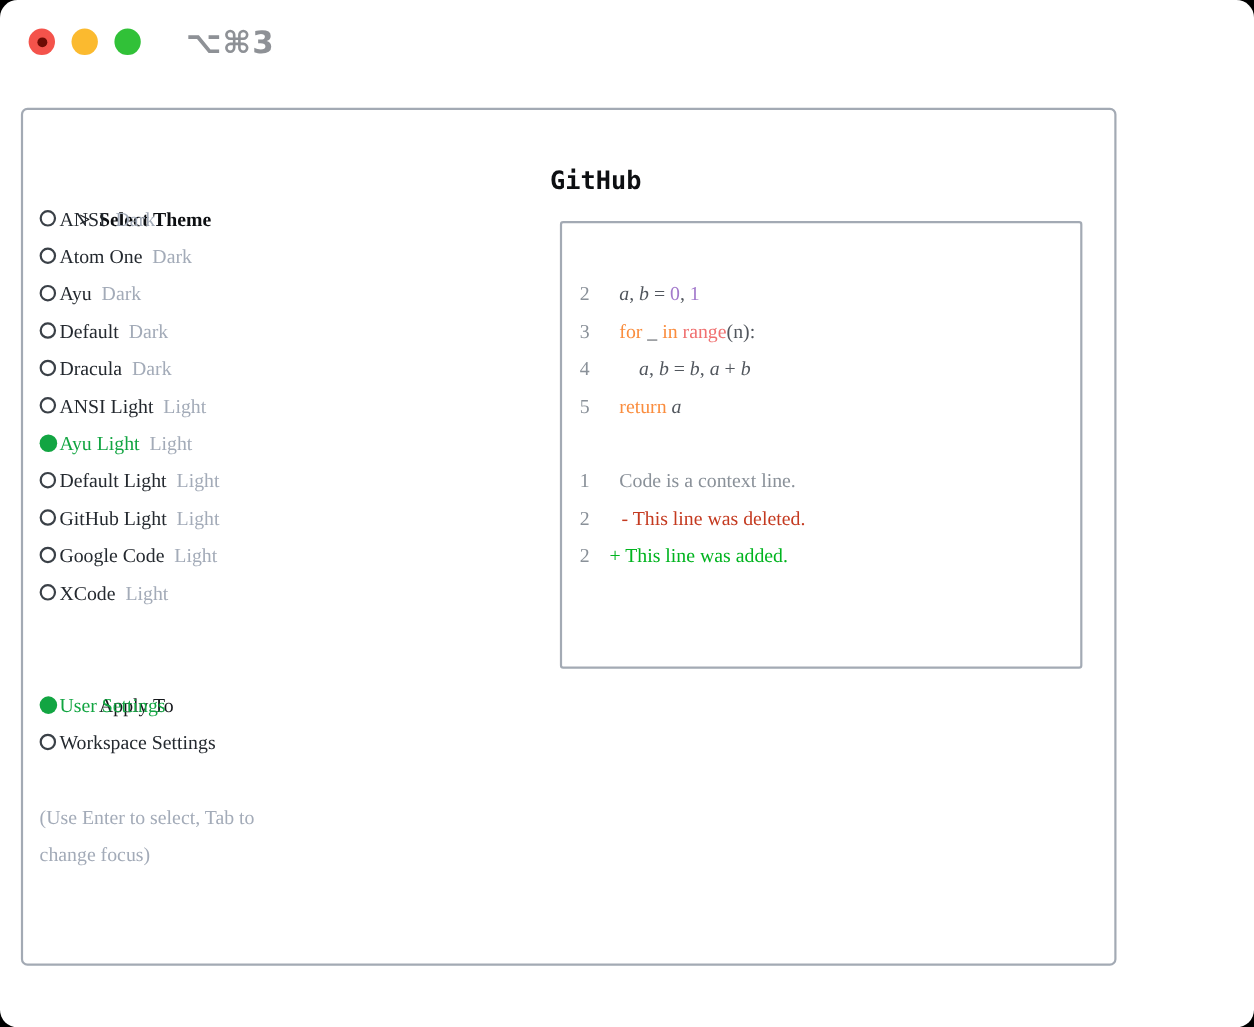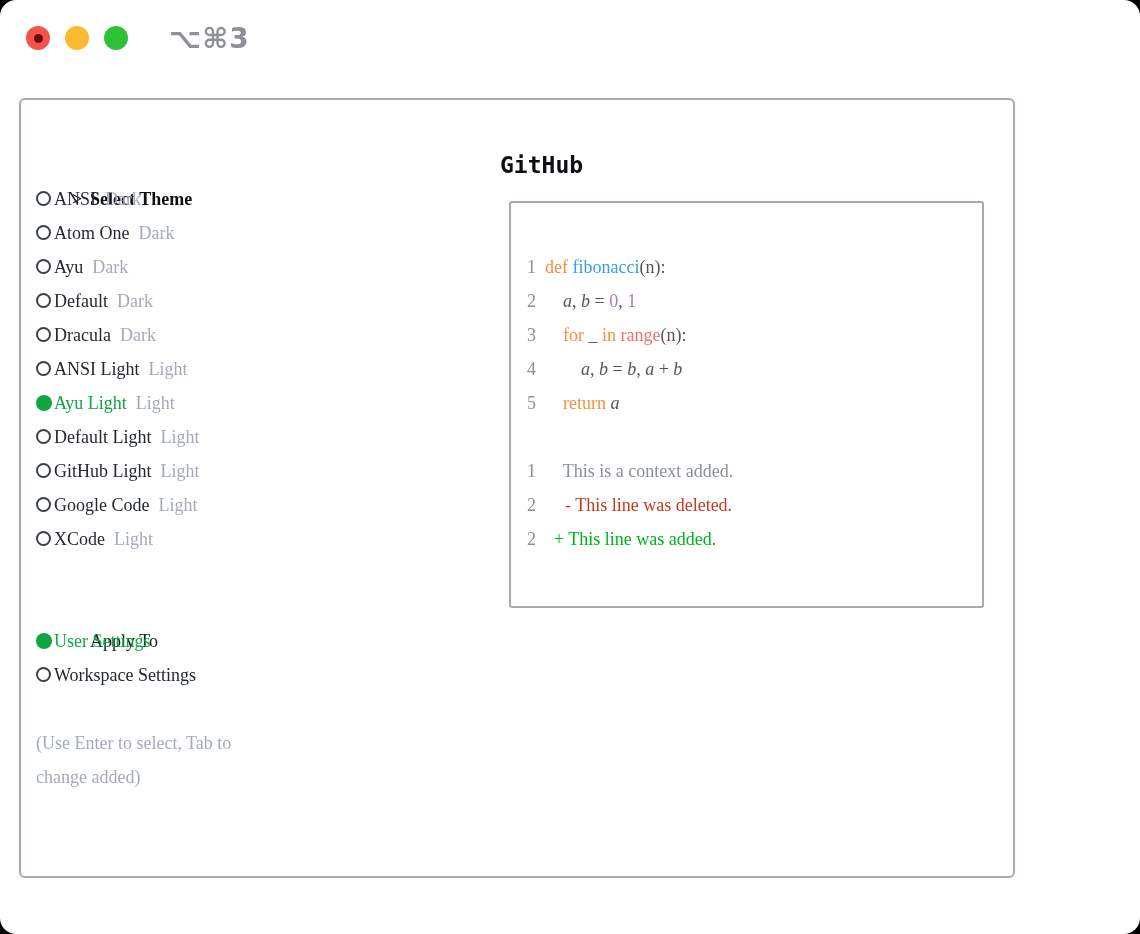--- a/index.html
+++ b/index.html
@@ -105,36 +105,35 @@
       <div class="row apply-hdr">
         <span>Apply To</span>
       </div>
       <div id="apply-list">
           <div class="row item sel"><span class="cell"><span class="circle filled"></span></span><span class="tname">User Settings</span></div>
           <div class="row item"><span class="cell"><span class="circle"></span></span><span class="tname">Workspace Settings</span></div>
         </div>
       <div class="row blank"></div>
       <div class="help">
         <div class="row">(Use Enter to select, Tab to</div>
-        <div class="row">change added)</div>
+        <div class="row">change focus)</div>
       </div>
     </div>
 
     <div class="preview-title">GitHub</div>
 
     <div class="preview-box">
       <div id="code-lines">
-          <div class="row crow"><span class="ln">1</span><span class="ct"><span class="tk-kw">def</span><span class="tk-pl"> </span><span class="tk-fn">fibonacci</span><span class="tk-pl">(n):</span></span></div>
           <div class="row crow"><span class="ln">2</span><span class="ct"><span class="tk-pl">    </span><span class="tk-var">a</span><span class="tk-pl">, </span><span class="tk-var">b</span><span class="tk-pl"> = </span><span class="tk-num">0</span><span class="tk-pl">, </span><span class="tk-num">1</span></span></div>
           <div class="row crow"><span class="ln">3</span><span class="ct"><span class="tk-pl">    </span><span class="tk-kw">for</span><span class="tk-pl"> _ </span><span class="tk-kw">in</span><span class="tk-pl"> </span><span class="tk-bi">range</span><span class="tk-pl">(n):</span></span></div>
           <div class="row crow"><span class="ln">4</span><span class="ct"><span class="tk-pl">        </span><span class="tk-var">a</span><span class="tk-pl">, </span><span class="tk-var">b</span><span class="tk-pl"> = </span><span class="tk-var">b</span><span class="tk-pl">, </span><span class="tk-var">a</span><span class="tk-pl"> + </span><span class="tk-var">b</span></span></div>
           <div class="row crow"><span class="ln">5</span><span class="ct"><span class="tk-pl">    </span><span class="tk-kw">return</span><span class="tk-pl"> </span><span class="tk-var">a</span></span></div>
         </div>
       <div class="row blank"></div>
       <div id="diff-lines">
-          <div class="row crow"><span class="ln">1</span><span class="ct"><span class="tk-ctx">    This is a context added.</span></span></div>
+          <div class="row crow"><span class="ln">1</span><span class="ct"><span class="tk-ctx">    Code is a context line.</span></span></div>
           <div class="row crow"><span class="ln">2</span><span class="ct"><span class="tk-pl">  </span><span class="tk-del">- This line was deleted.</span></span></div>
           <div class="row crow"><span class="ln">2</span><span class="ct"><span class="tk-pl">  </span><span class="tk-add">+ This line was added.</span></span></div>
         </div>
     </div>
 
   </div>
 </div>
 
 </body></html>

